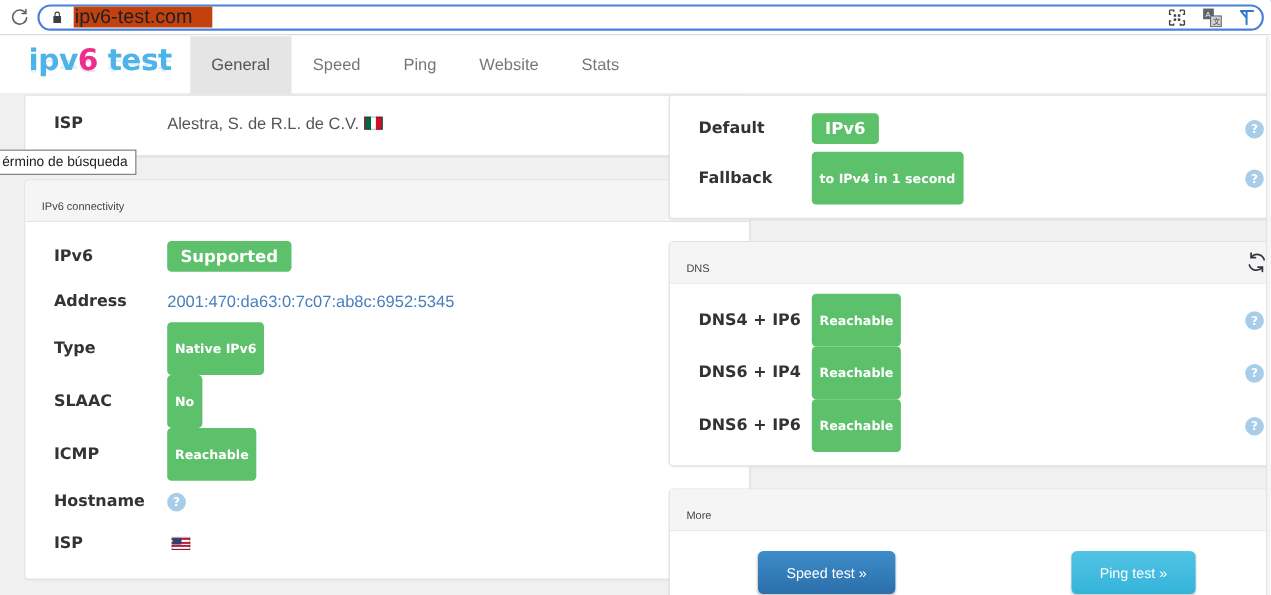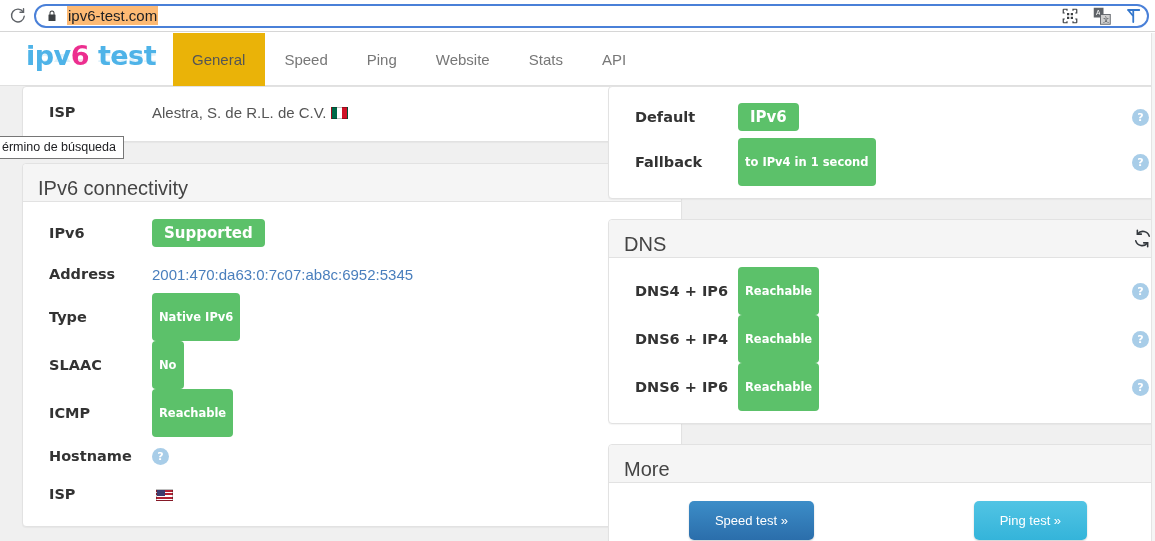--- a/index.html
+++ b/index.html
@@ -32,23 +32,23 @@
     flex: 1; height: 24px; margin: 0 6px 0 4px;
     border: 2px solid #4a80d8;
     border-radius: 13px;
     background: #fff;
     display: flex; align-items: center;
     padding: 0 10px;
     position: relative;
   }
   .lock-icon { width: 12px; height: 14px; margin-right: 9px; flex: none; }
   #url-text {
-    font-size: 15px; color: #202124;
-    background: #fdba74;
-    line-height: 17px; padding: 1px 1px 1px 1px;
+    font-size: 18px; color: #202124;
+    background: #c2410c;
+    line-height: 17px; padding: 1px 18px 1px 1px;
     white-space: nowrap;
   }
   .chrome-right-icons {
     position: absolute; right: 12px; top: 0; height: 32px;
     display: flex; align-items: center; gap: 14px;
   }
   .chrome-icon { width: 18px; height: 18px; cursor: pointer; }
 
   
   #site-header {
@@ -84,21 +84,21 @@
     height: 53px; display: flex; align-items: stretch;
   }
   .nav-tab {
     display: flex; align-items: center;
     padding: 0 19px;
     font-size: 15px; color: #777777;
     cursor: pointer;
     border-right: 1px solid transparent;
   }
   .nav-tab.active {
-    background: #eab308;
+    background: #e5e5e5;
     color: #555555;
   }
 
   
   #page-body {
     position: absolute; top: 86px; left: 0;
     width: 1155px; height: 455px;
     background: #f0f0f0;
     overflow: hidden;
   }
@@ -118,21 +118,21 @@
   }
   .panel-head {
     background: #f5f5f5;
     border-bottom: 1px solid #e2e2e2;
     border-radius: 4px 4px 0 0;
     height: 38px;
     display: flex; align-items: center;
     padding: 0 15px;
   }
   .panel-title {
-    font-size: 20px; color: #444444;
+    font-size: 10px; color: #444444;
     flex: 1;
     margin-top: 12px;
   }
   .refresh-icon { cursor: pointer; display: block; }
 
   .panel-body { padding: 9px 0 13px 0; }
 
   .row {
     display: flex; align-items: center;
     min-height: 38px;
@@ -293,21 +293,20 @@
   <div id="logo">
     <span>ipv</span><span class="six">6</span><span> test</span>
   </div>
 
   <nav id="nav-tabs">
     <div class="nav-tab active">General</div>
     <div class="nav-tab">Speed</div>
     <div class="nav-tab">Ping</div>
     <div class="nav-tab">Website</div>
     <div class="nav-tab">Stats</div>
-    <div class="nav-tab">API</div>
   </nav>
 </div>
 
 <div id="page-body">
 
   <div class="col-left">
 
     <div class="panel" style="margin-bottom:21px;">
       <div class="panel-body" style="padding:6px 0 10px 0;">
         <div class="row">

